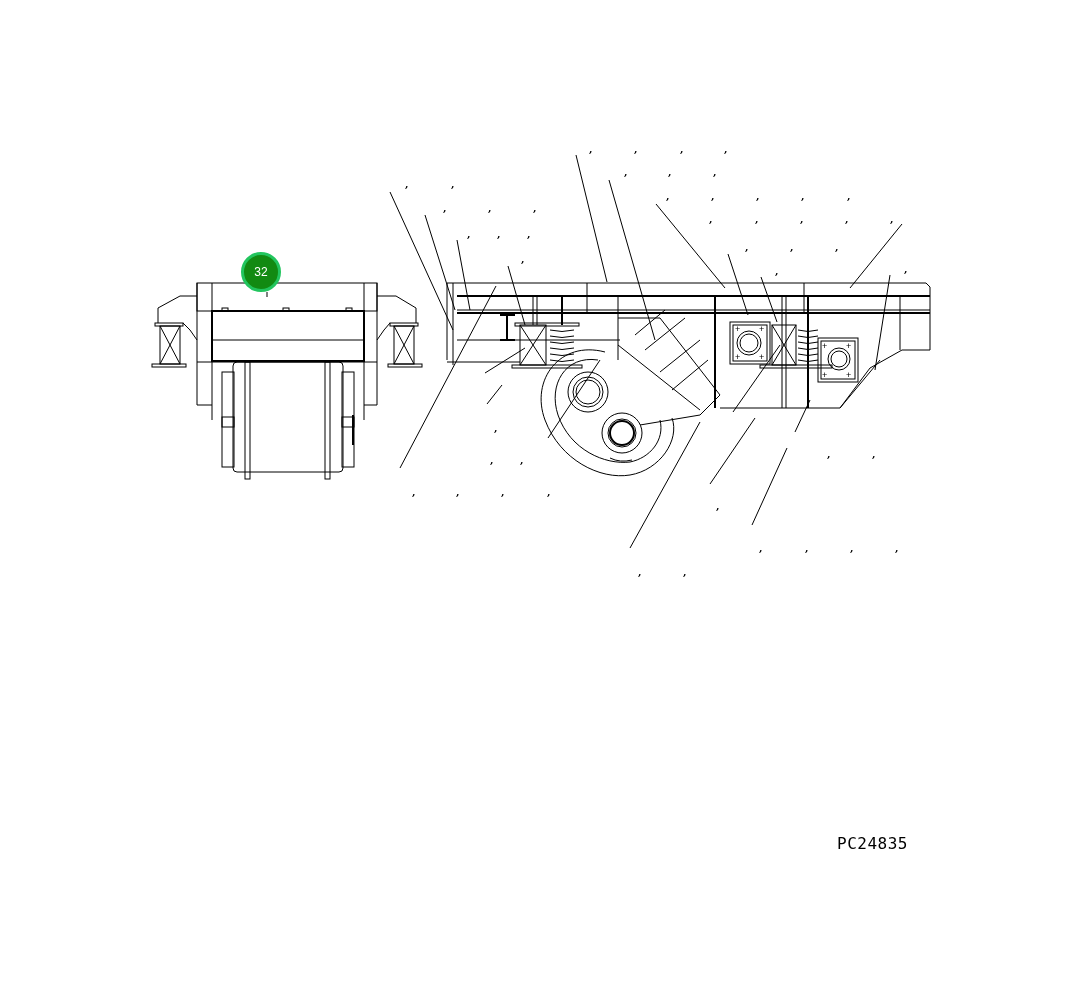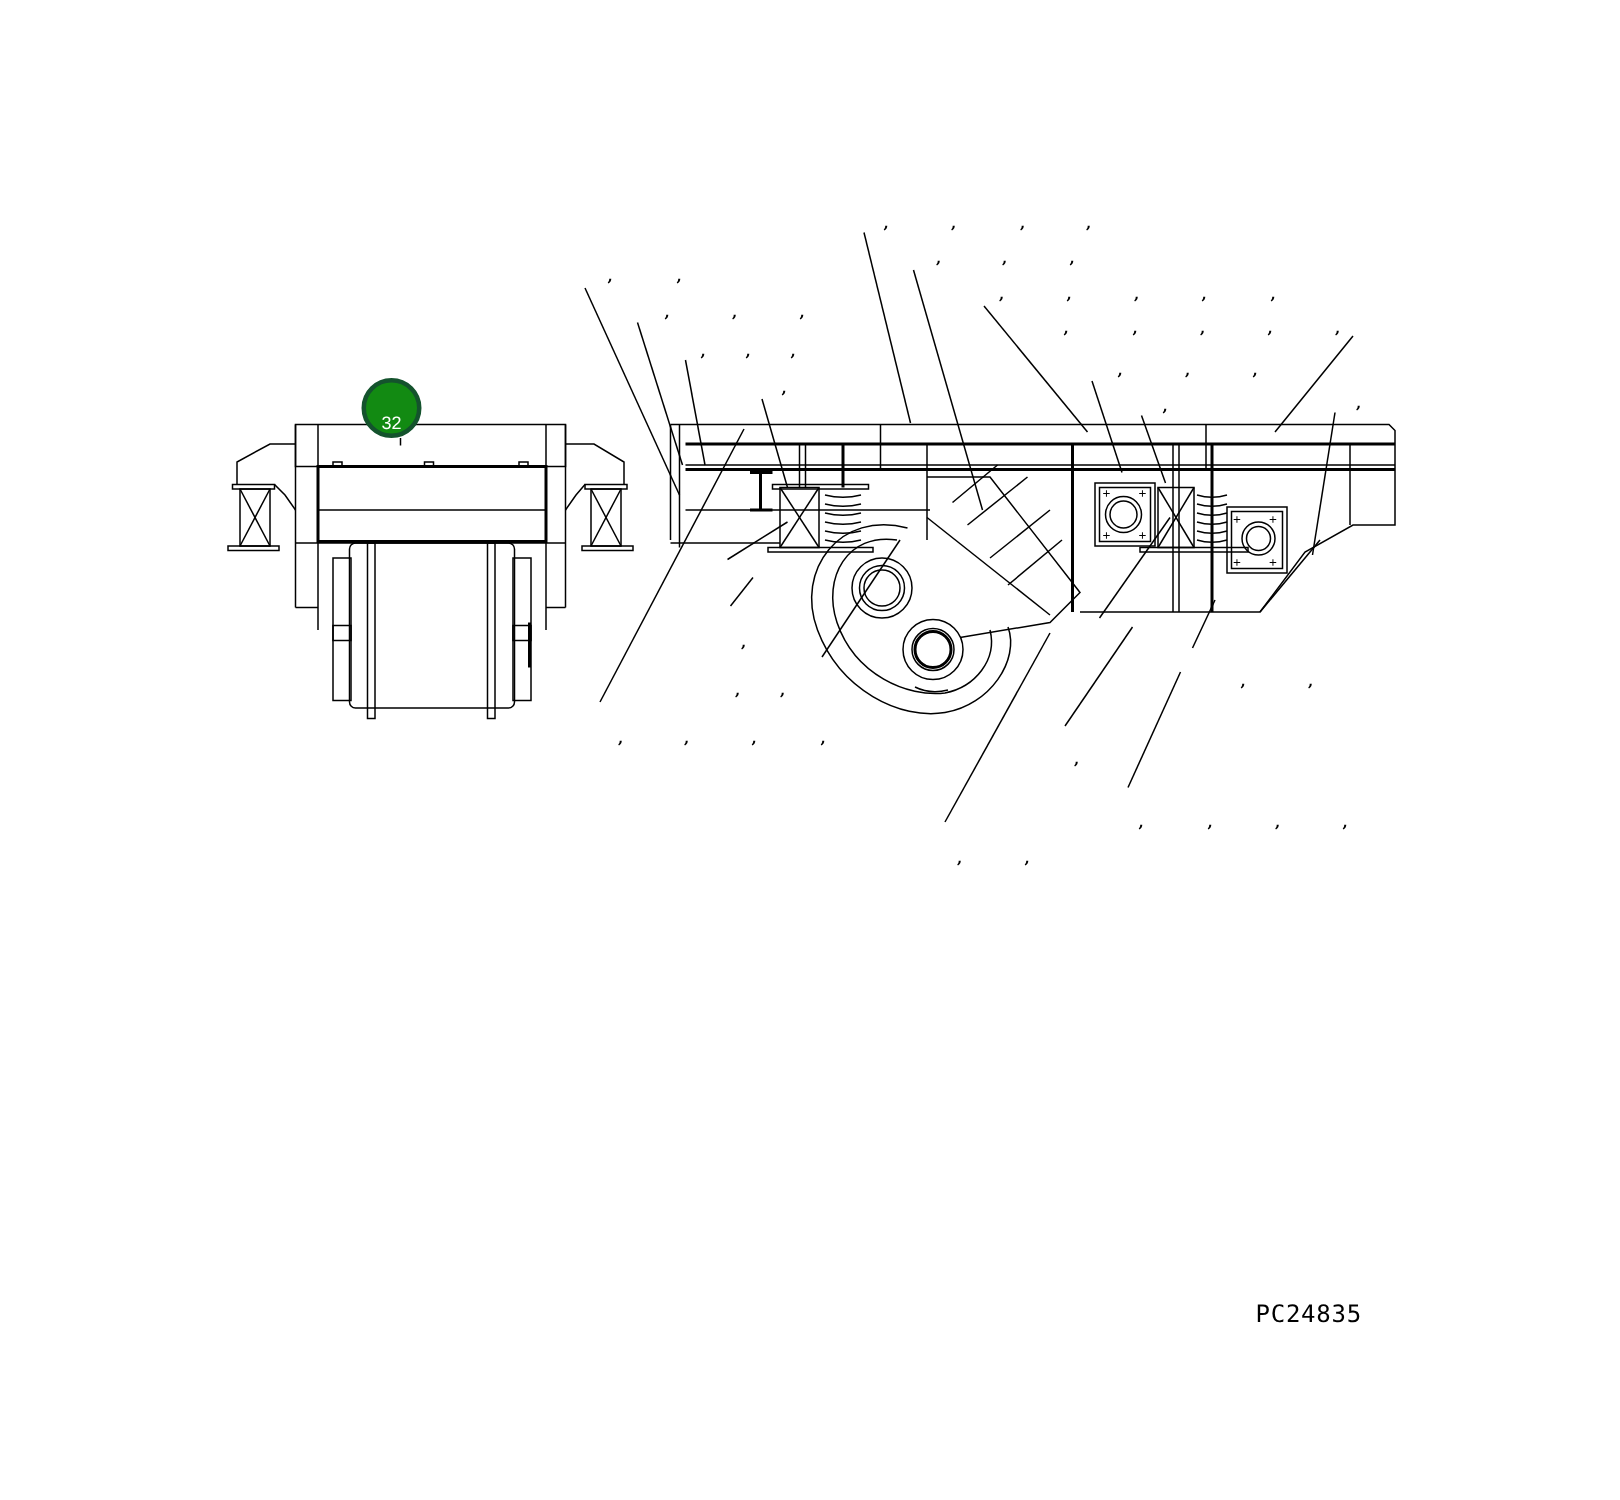--- a/index.html
+++ b/index.html
@@ -2,23 +2,23 @@
 <html><head>
   <meta charset="utf-8">
   <style>
     html, body { margin: 0; padding: 0; background: #ffffff; }
     body { width: 1080px; height: 1000px; position: relative; overflow: hidden; font-family: "Liberation Sans", sans-serif; }
     #canvas { position: absolute; left: 0; top: 0; width: 1080px; height: 1000px; }
     .ln { stroke: #000; stroke-width: 1; fill: none; }
     .thk { stroke: #000; stroke-width: 2; fill: none; }
     .comma { font-family: "DejaVu Serif", serif; font-size: 10px; font-weight: bold; fill: #000; }
     .callout { position: absolute; left: 241px; top: 252px; width: 40px; height: 40px; border-radius: 50%;
-      background: #128a12; border: 3px solid #14532d; box-sizing: border-box; display: flex; align-items: flex-end; justify-content: center;
+      background: #128a12; border: 3px solid #22c55e; box-sizing: border-box; display: flex; align-items: center; justify-content: center;
       color: #fff; font-size: 12px; font-family: "Liberation Sans", sans-serif; cursor: pointer; }
-    .drawing-id { position: absolute; left: 837px; top: 834px; font-family: "DejaVu Sans Mono", monospace; font-size: 16px; color: #000; letter-spacing: 0.5px; margin-top: 32px; }
+    .drawing-id { position: absolute; left: 837px; top: 834px; font-family: "DejaVu Sans Mono", monospace; font-size: 16px; color: #000; letter-spacing: 0.5px; }
   </style>
 </head>
 <body>
 
 <svg id="canvas" viewBox="0 0 1080 1000" xmlns="http://www.w3.org/2000/svg">
 
   <g>
 
     <rect class="ln" x="197" y="283" width="180" height="28"></rect>
     <rect class="thk" x="212" y="311" width="152" height="50"></rect>

